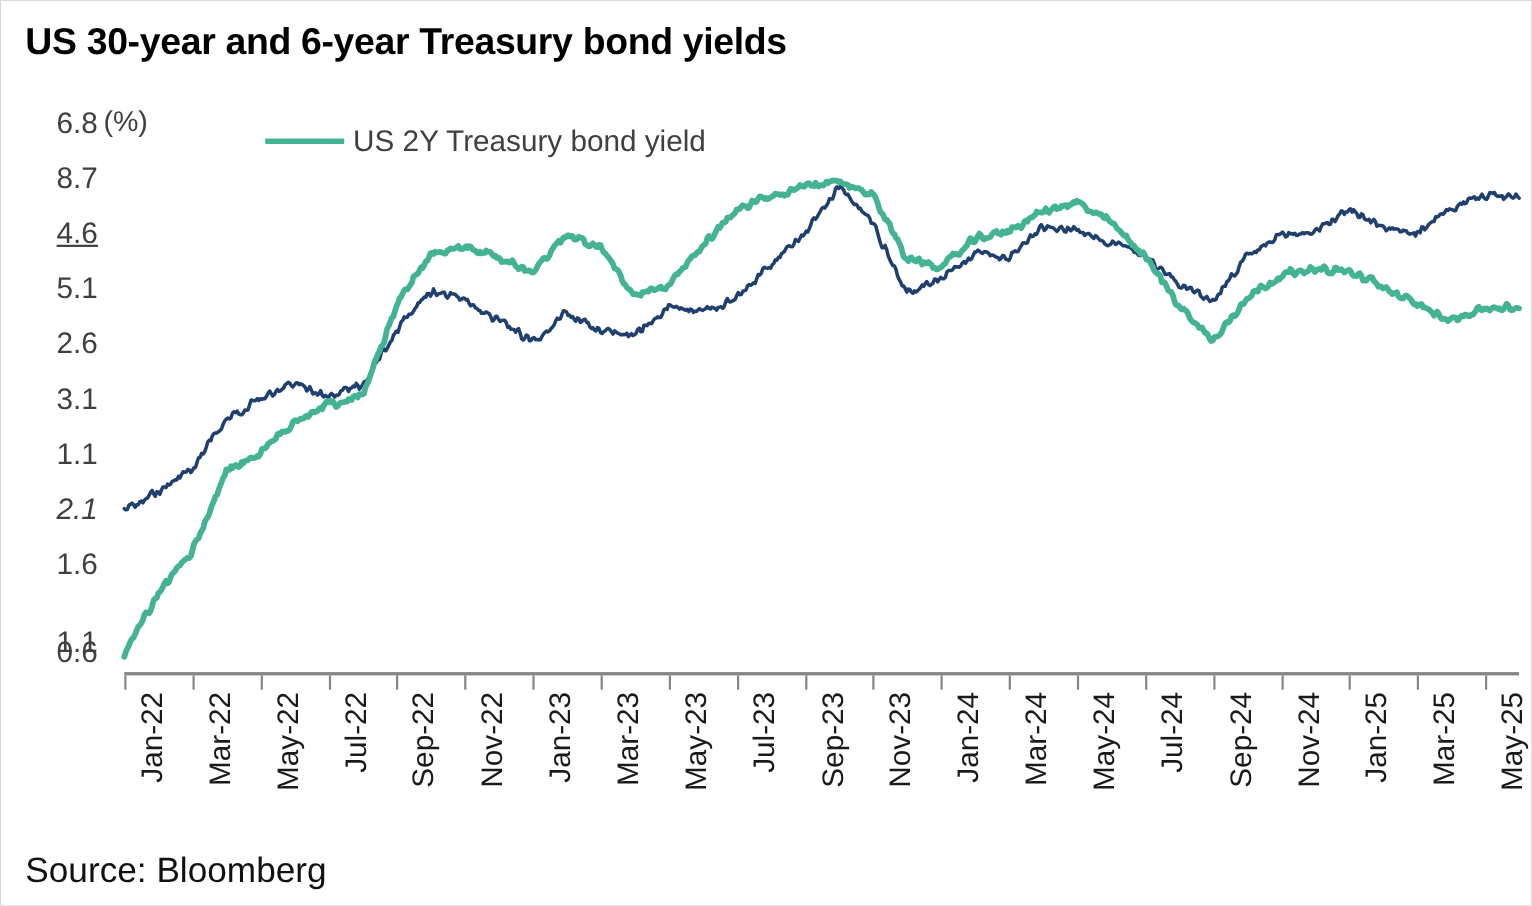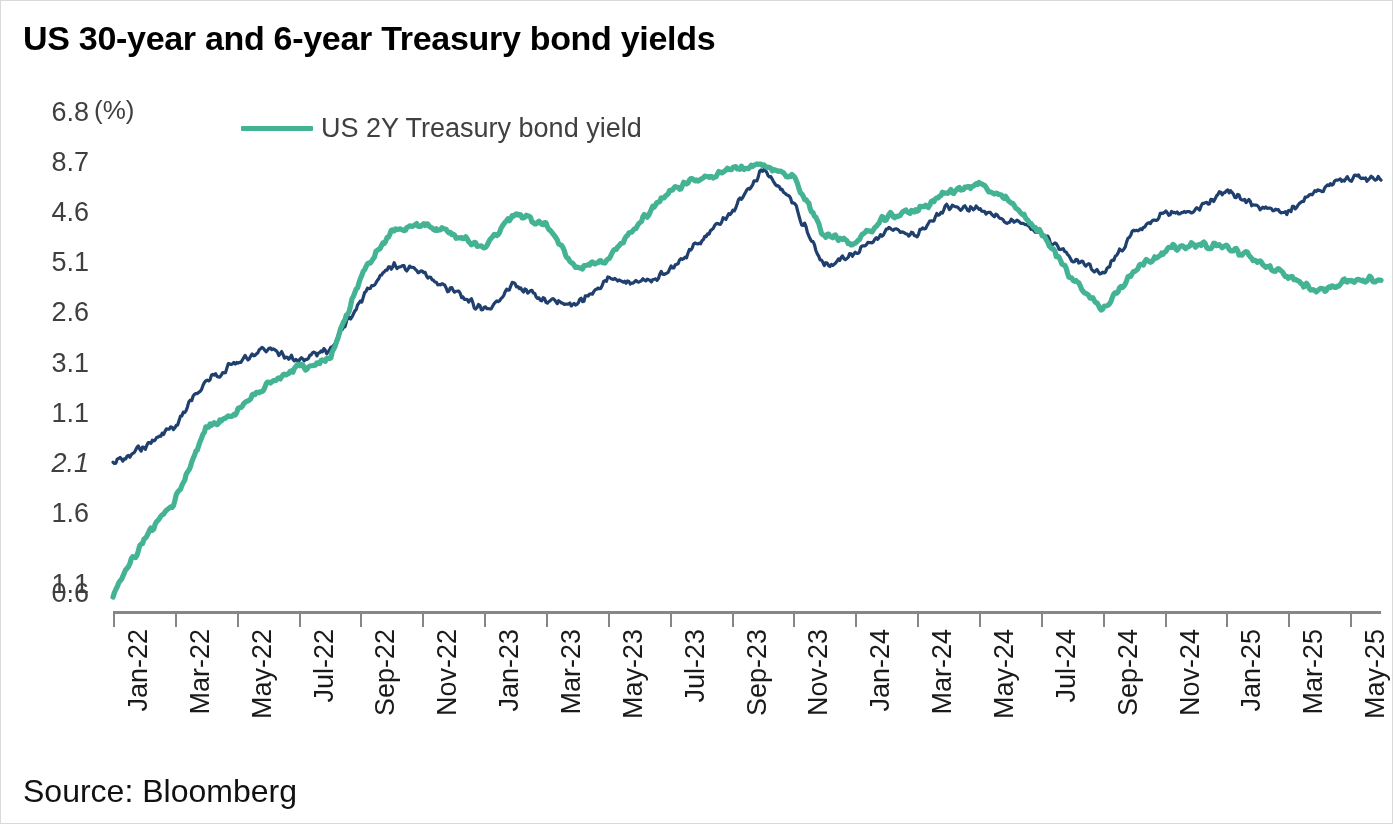--- a/index.html
+++ b/index.html
@@ -168,21 +168,21 @@
       <span class="legend-swatch" id="swatch-0" style="background: rgb(67, 179, 148);"></span>
       <span class="legend-label">US 2Y Treasury bond yield</span>
     </div>
   </div>
 
   <div class="unit-label">(%)</div>
 
   <div class="y-axis" id="y-axis">
       <div class="y-tick-label" style="top: 111px;">6.8</div>
       <div class="y-tick-label" style="top: 161.1px;">8.7</div>
-      <div class="y-tick-label" style="top: 211.2px;">4.6</div>
+      <div class="y-tick-label" style="top: 211.2px; text-decoration: underline;">4.6</div>
       <div class="y-tick-label" style="top: 261.3px;">5.1</div>
       <div class="y-tick-label" style="top: 311.4px;">2.6</div>
       <div class="y-tick-label" style="top: 361.5px;">3.1</div>
       <div class="y-tick-label" style="top: 411.6px;">1.1</div>
       <div class="y-tick-label" style="top: 461.7px; font-style: italic;">2.1</div>
       <div class="y-tick-label" style="top: 511.8px;">1.6</div>
       <div class="y-tick-label" style="top: 535px; margin-top: 48px;">1.1</div>
       <div class="y-tick-label" style="top: 592px;">0.6</div>
     </div>
 

